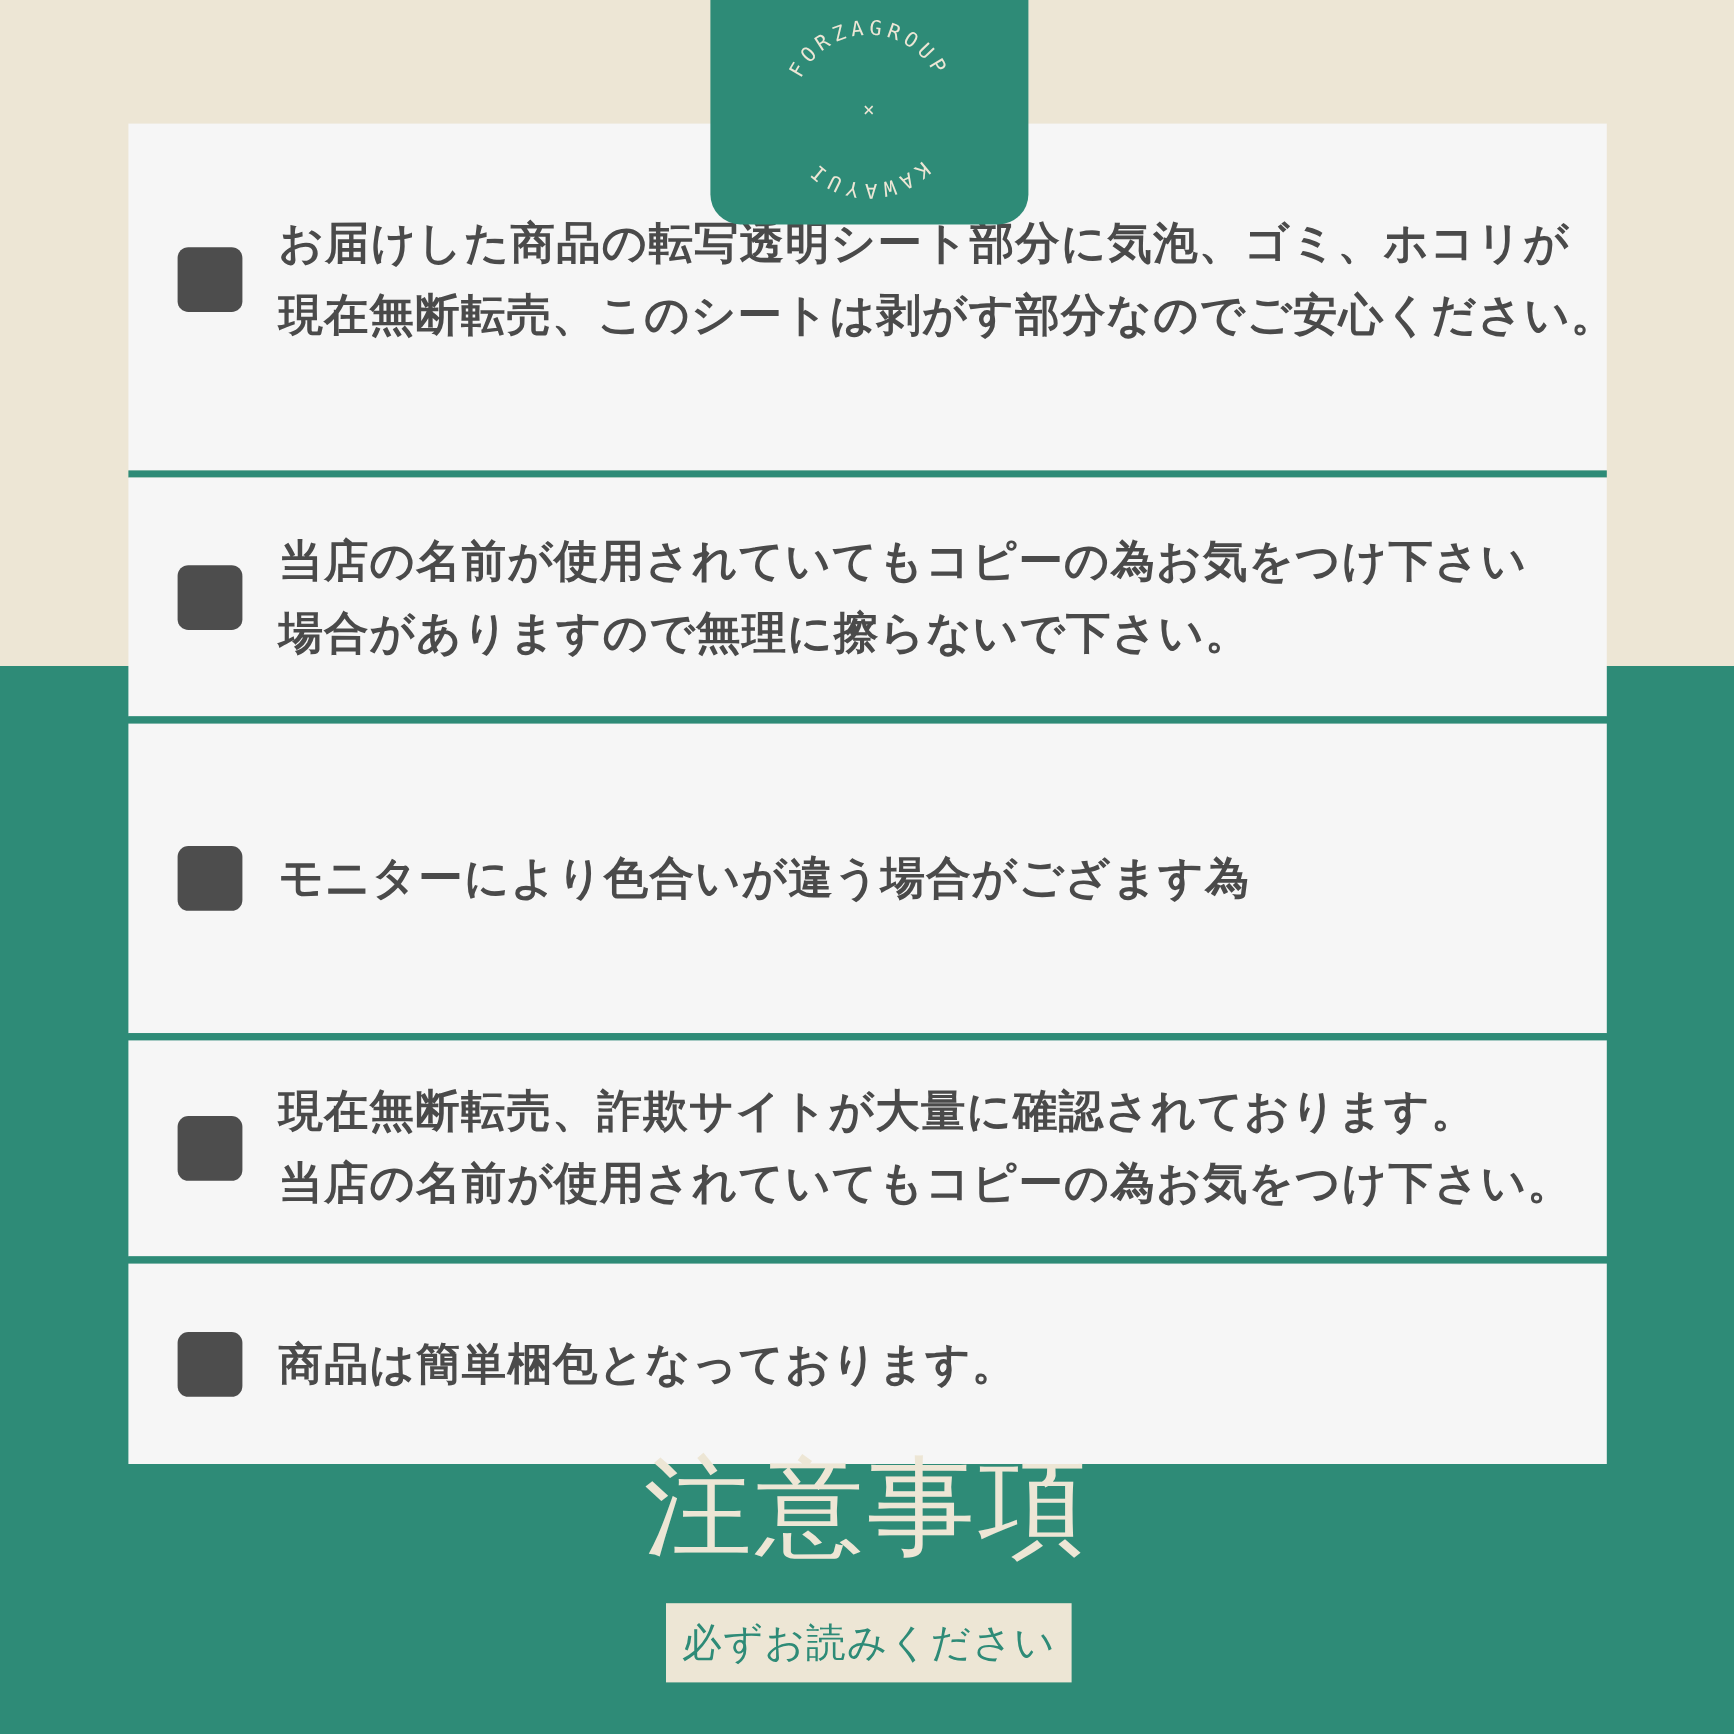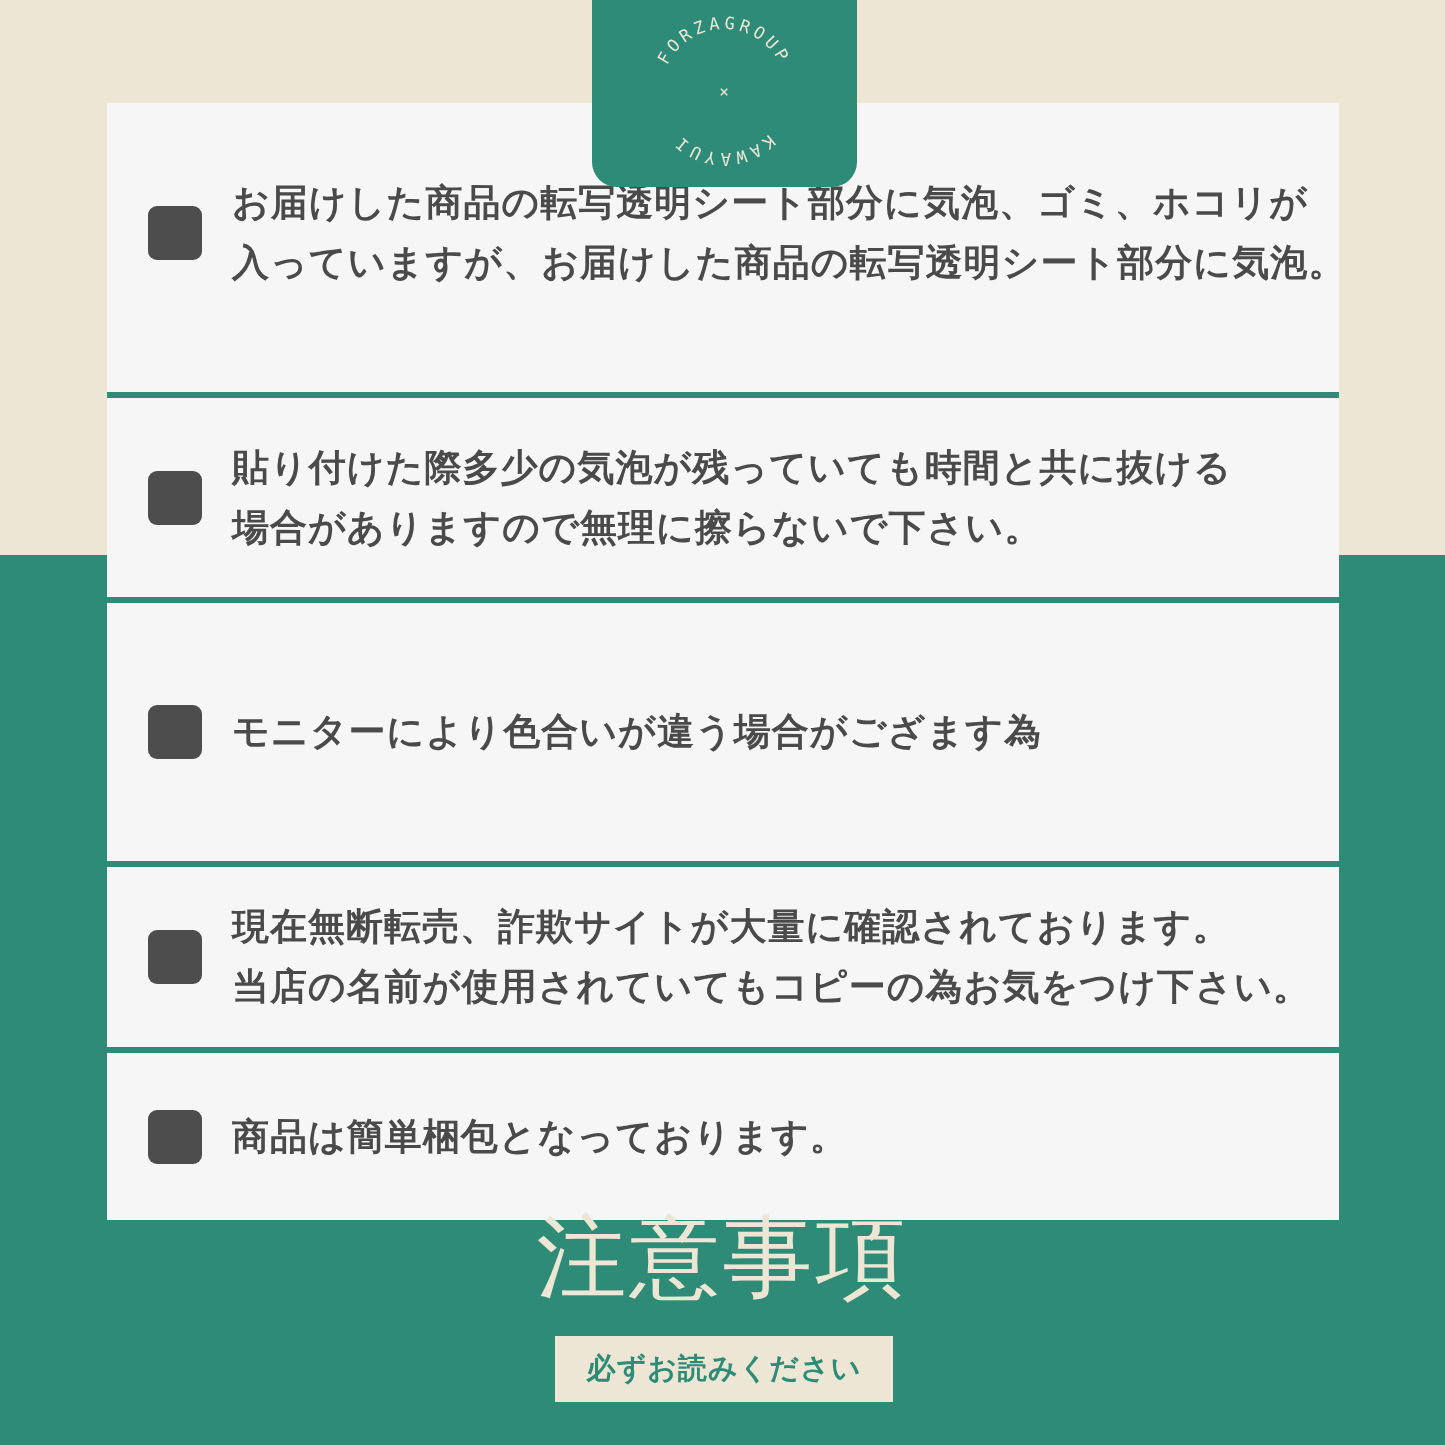--- a/index.html
+++ b/index.html
@@ -64,49 +64,49 @@
     text-align:center;
     font-size:90px;font-weight:400;color:var(--cream);
     letter-spacing:3px;line-height:105px;
   }
   .footer-subbox{
     position:absolute;left:555px;top:1336px;width:338px;height:66px;
     background:var(--cream);
     display:flex;align-items:center;justify-content:center;
   }
   .footer-subtext{
-    color:var(--teal);font-size:29px;font-weight:700;letter-spacing:1px;
+    color:var(--teal);font-size:33px;font-weight:400;letter-spacing:1px;
     white-space:nowrap;
   }
 </style>
 </head>
 <body>
 
 <div class="bg-top"></div>
 <div class="bg-bottom"></div>
 
 <div class="card-stack">
 
   <div class="card card-1">
     <div class="row">
       <div class="bullet"></div>
       <div class="notice-text">
         <div>お届けした商品の転写透明シート部分に気泡、ゴミ、ホコリが</div>
-        <div>入っていますが、お届けした商品の転写透明シート部分に気泡。</div>
+        <div>現在無断転売、このシートは剥がす部分なのでご安心ください。</div>
       </div>
     </div>
   </div>
 
   <div class="separator"></div>
 
   <div class="card card-2">
     <div class="row">
       <div class="bullet"></div>
       <div class="notice-text">
-        <div>貼り付けた際多少の気泡が残っていても時間と共に抜ける</div>
+        <div>当店の名前が使用されていてもコピーの為お気をつけ下さい</div>
         <div>場合がありますので無理に擦らないで下さい。</div>
       </div>
     </div>
   </div>
 
   <div class="separator"></div>
 
   <div class="card card-3">
     <div class="row">
       <div class="bullet"></div>

